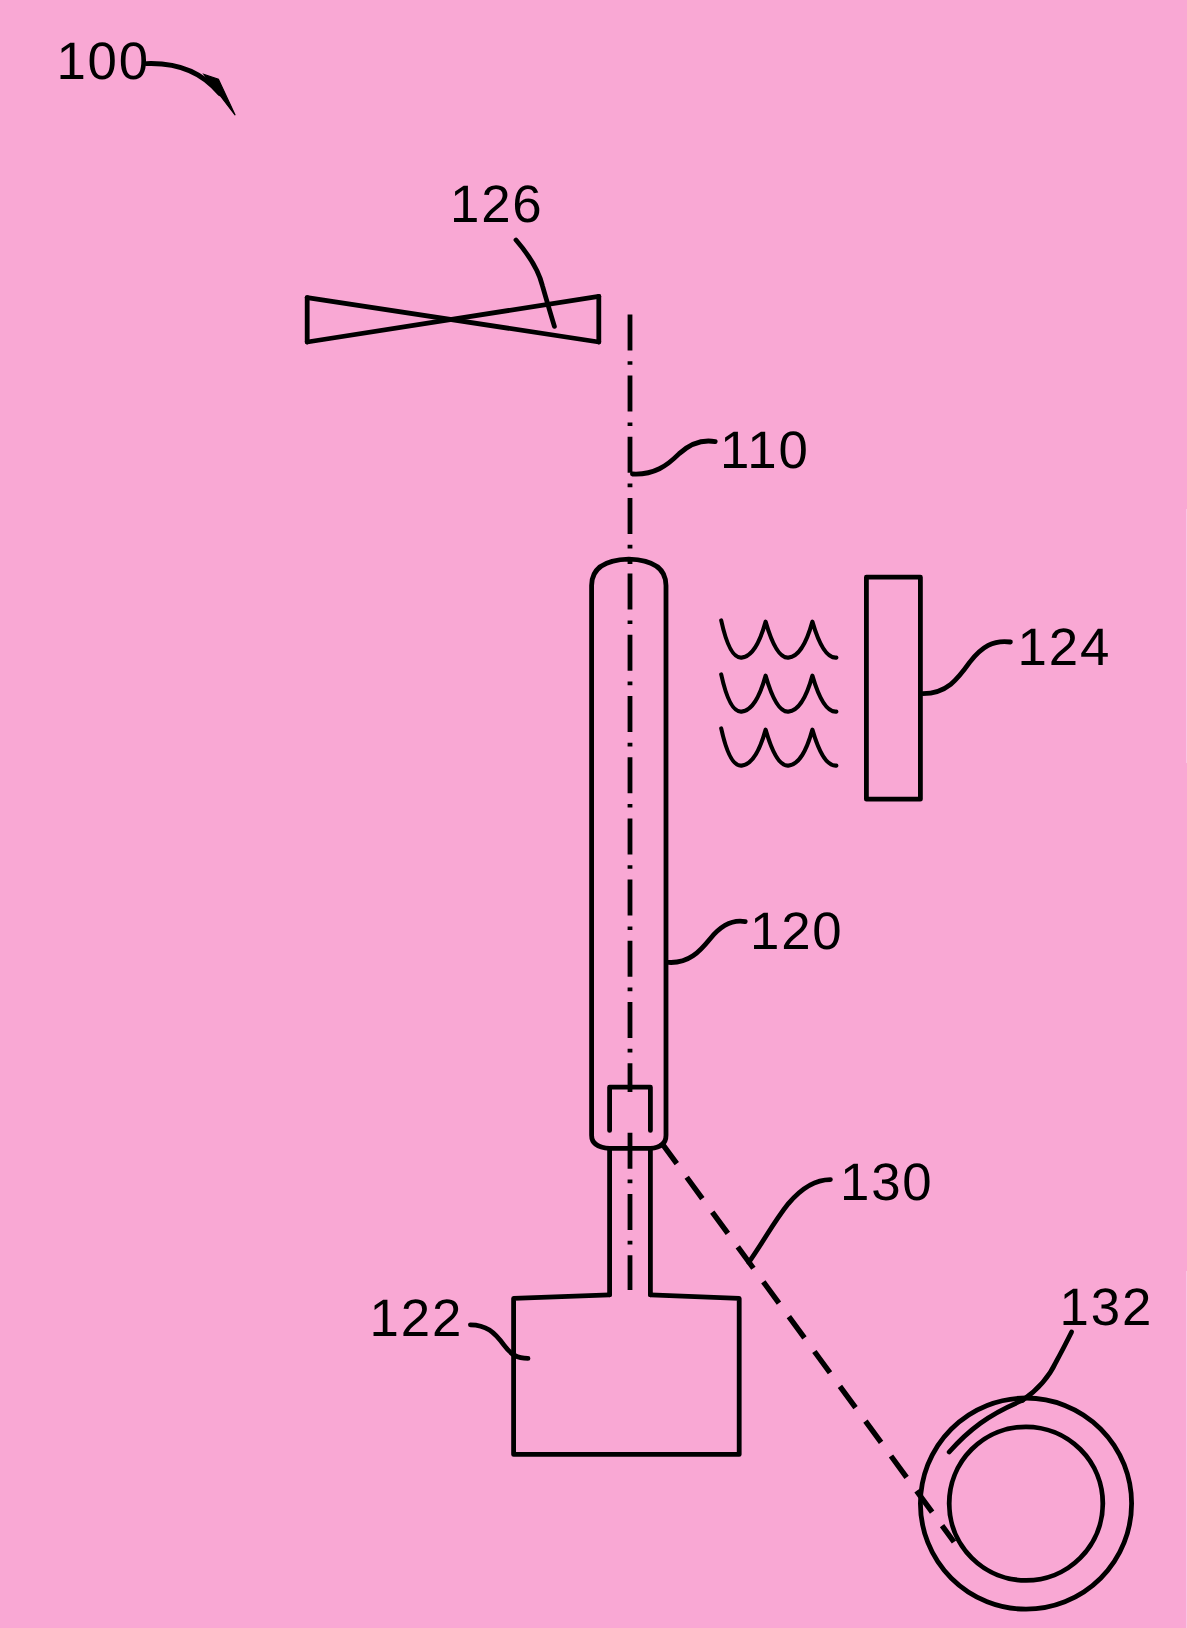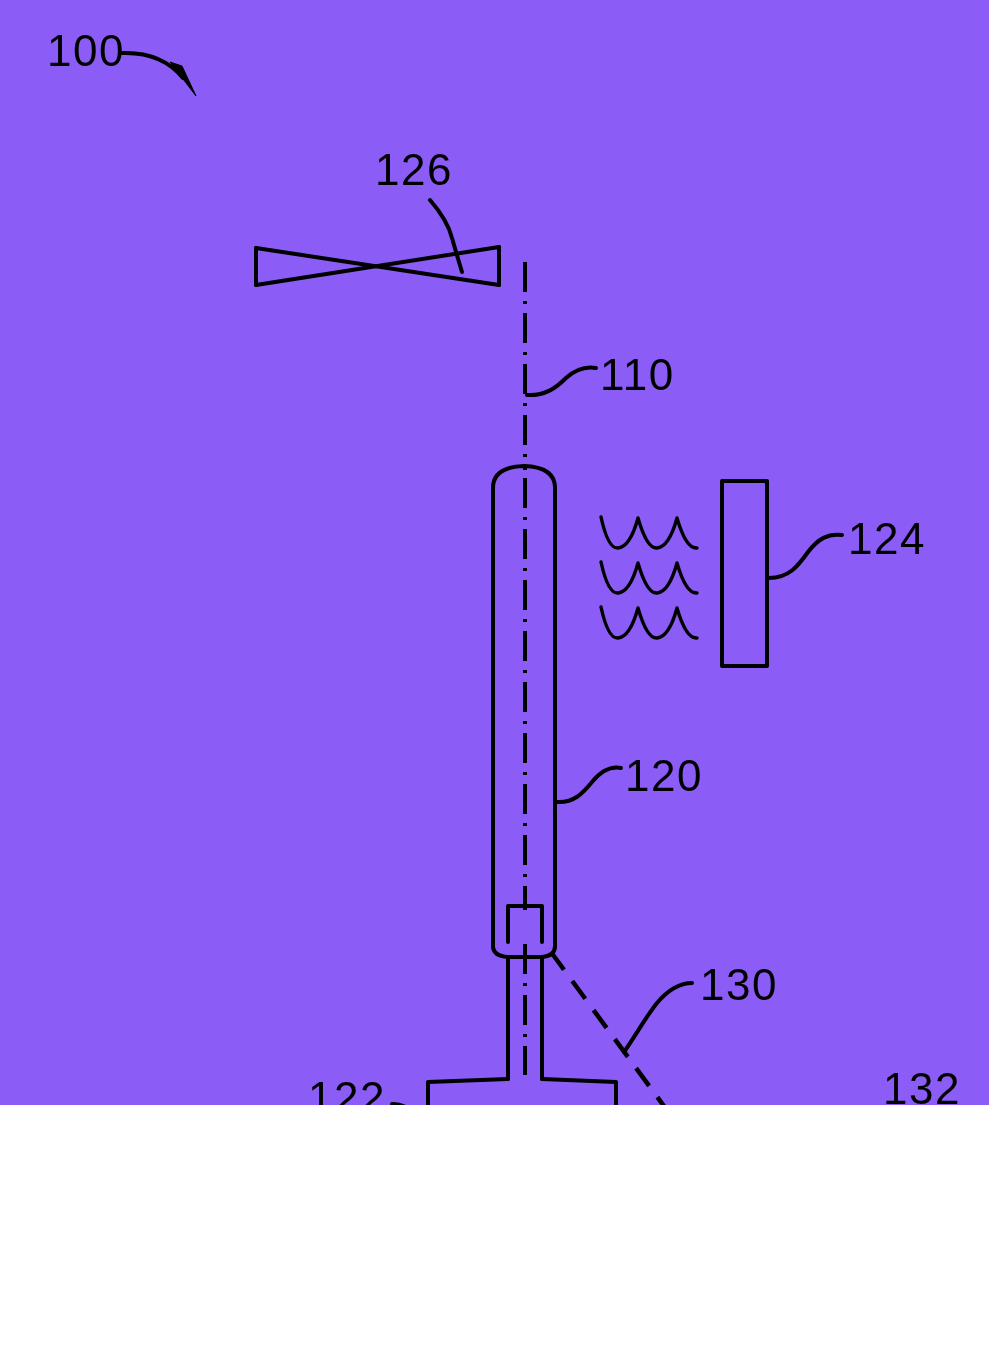--- a/index.html
+++ b/index.html
@@ -6,22 +6,22 @@
     margin: 0;
     padding: 0;
     background: #ffffff;
   }
   body {
     font-family: "Liberation Sans", sans-serif;
   }
   #figure-root {
     position: relative;
     width: 989px;
-    height: 1105px;
-    background: #8b5cf6;
+    height: 1357px;
+    background: #f9a8d4;
     overflow: hidden;
   }
   #figure-svg {
     position: absolute;
     left: 0;
     top: 0;
     width: 989px;
     height: 1357px;
     display: block;
   }

